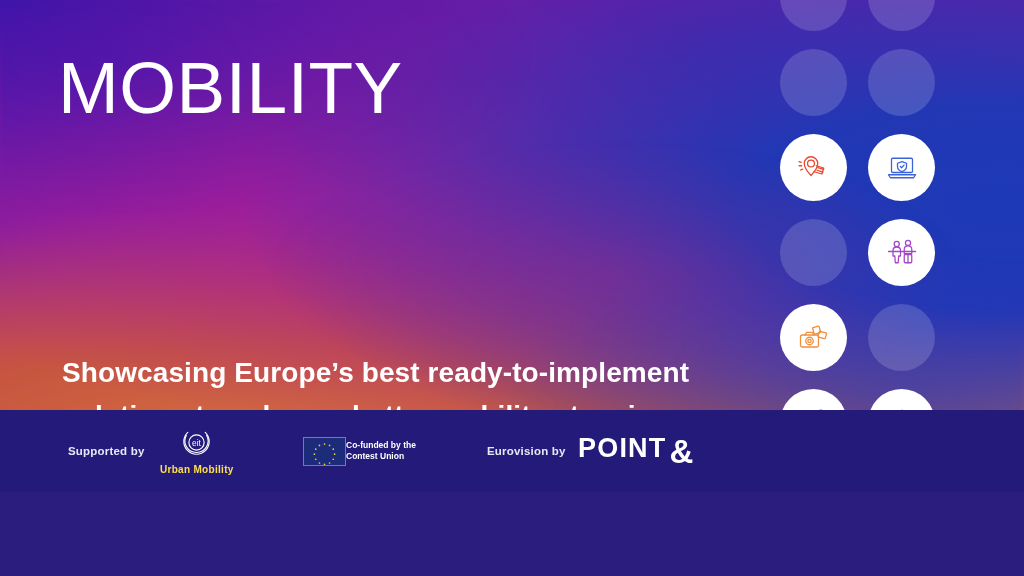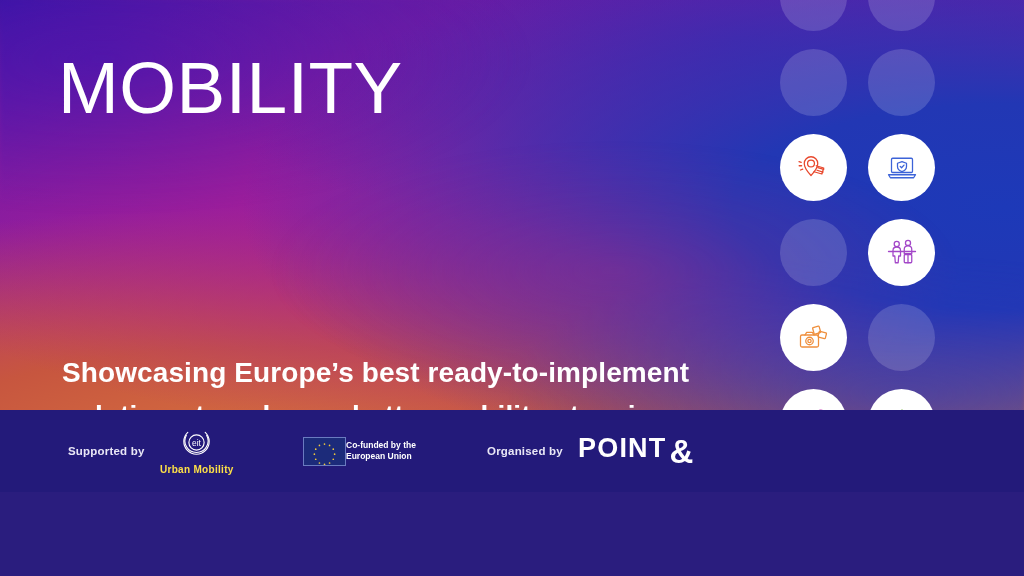--- a/index.html
+++ b/index.html
@@ -217,25 +217,25 @@
           <circle cx="30" cy="39" r="1.25"></circle>
           <circle cx="22.5" cy="37" r="1.25"></circle>
           <circle cx="17" cy="31.5" r="1.25"></circle>
           <circle cx="15" cy="24" r="1.25"></circle>
           <circle cx="17" cy="16.5" r="1.25"></circle>
           <circle cx="22.5" cy="11" r="1.25"></circle>
         </g>
       </svg>
       <div class="eu-text">
         <div>Co-funded by the</div>
-        <div>European Union</div>
-      </div>
-    </div>
-
-    <div style="position:absolute; left:487px;" class="foot-label">Organised by</div>
+        <div>Contest Union</div>
+      </div>
+    </div>
+
+    <div style="position:absolute; left:487px;" class="foot-label">Eurovision by</div>
 
     <div class="point-logo" style="position:absolute; left:578px;">
       <span class="point-word">POINT</span>
       <span class="point-amp">&amp;</span>
     </div>
 
   </div>
 </div>
 
 </body></html>

